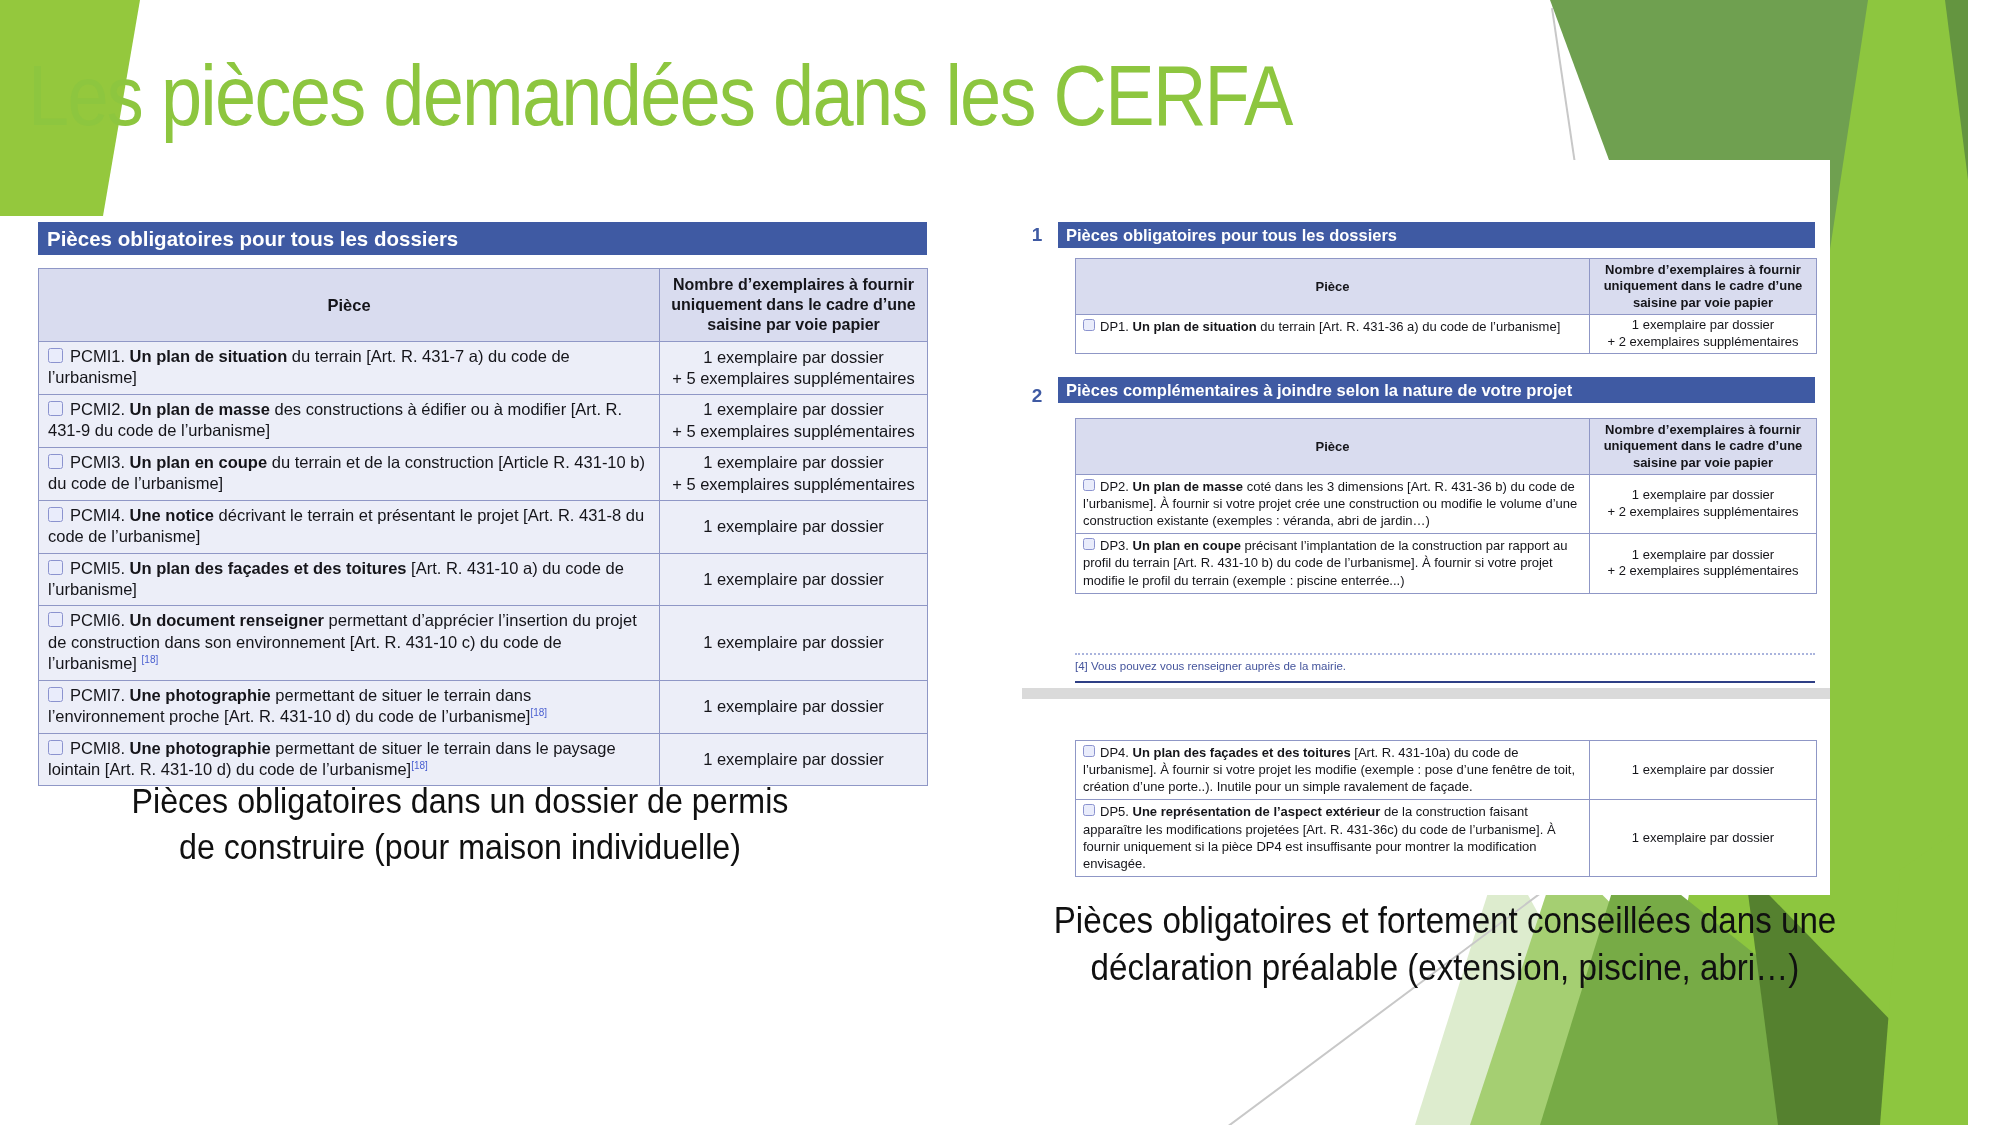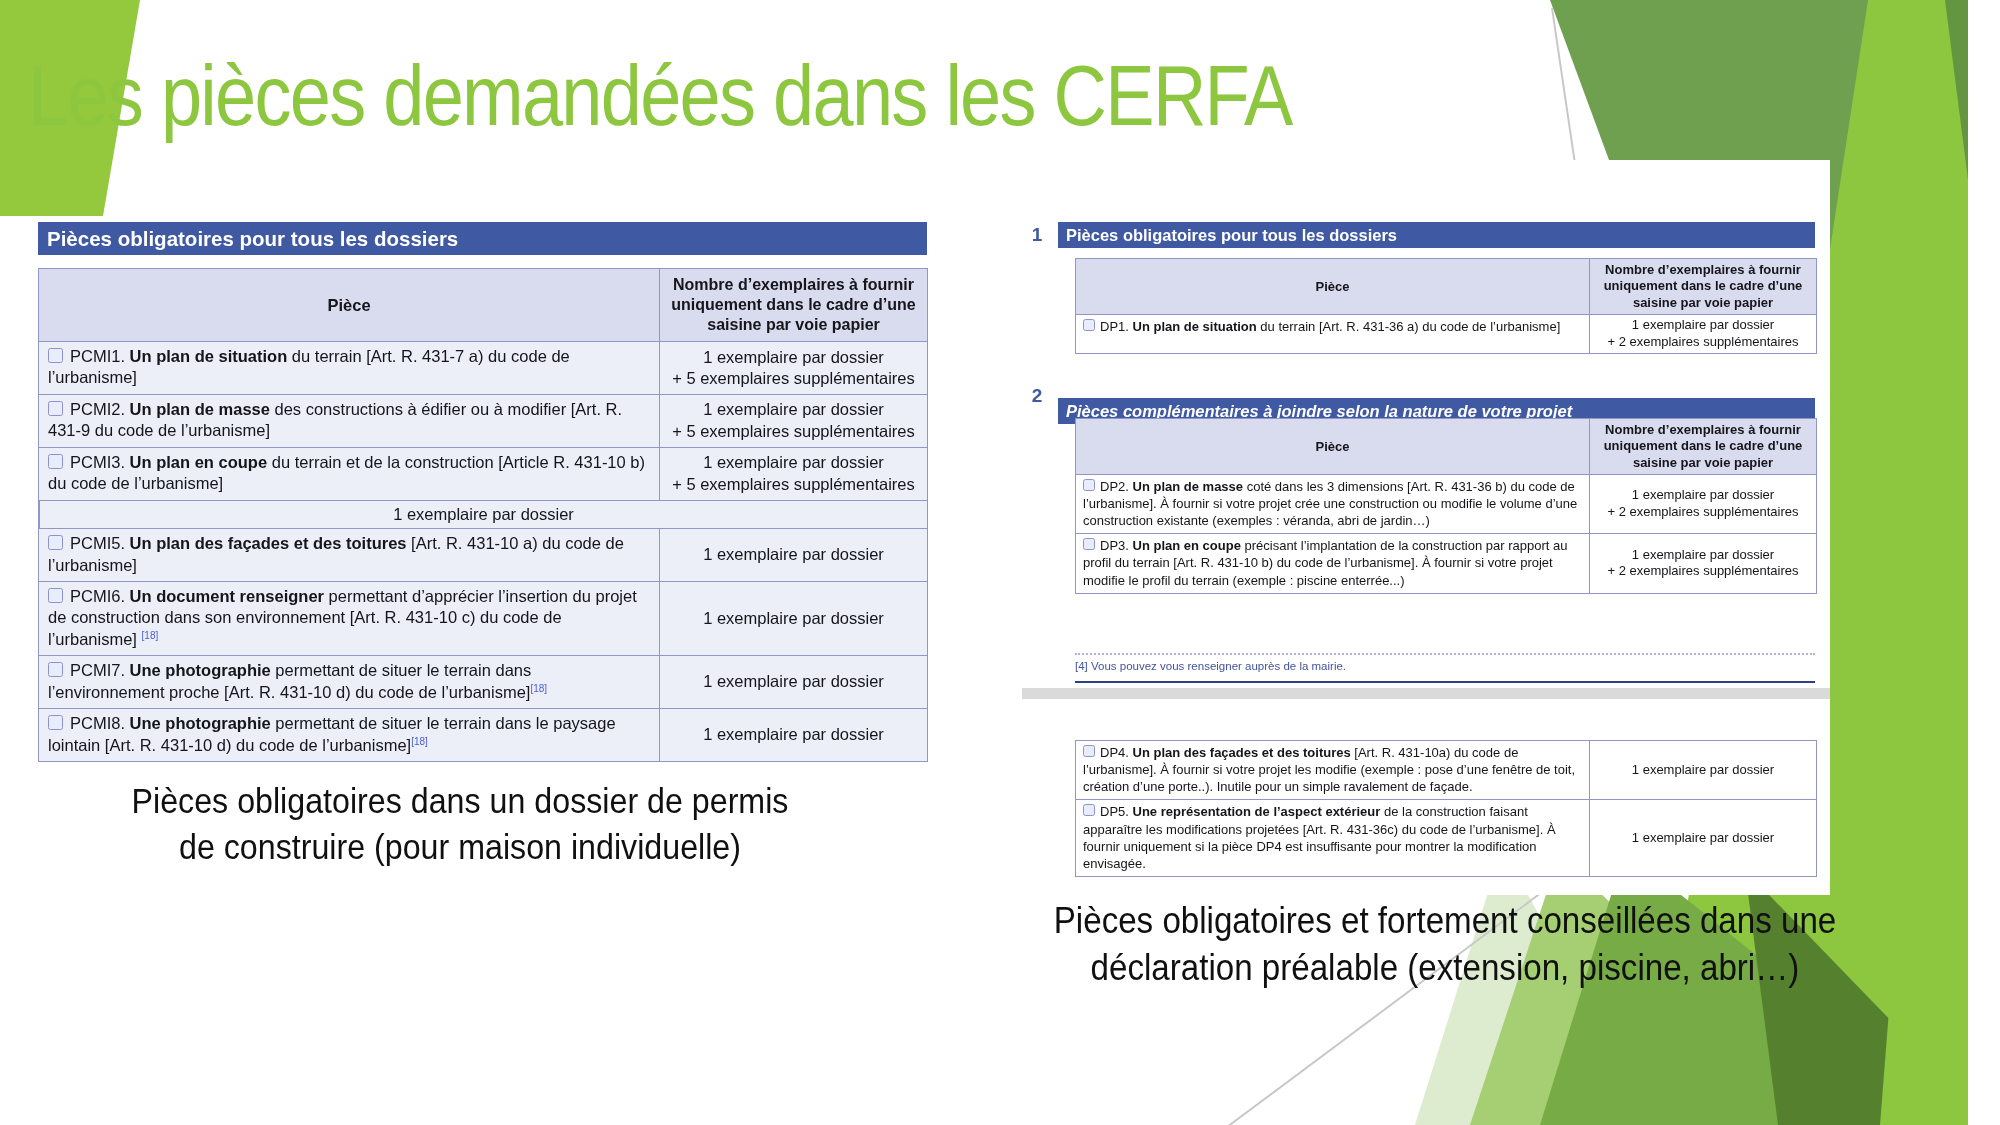--- a/index.html
+++ b/index.html
@@ -116,20 +116,21 @@
       <div class="c1"><span class="cb cb-lg"></span><span>PCMI2. </span><span class="b">Un plan de masse</span><span> des constructions à édifier ou à modifier [Art. R. 431-9 du code de l’urbanisme]</span><span class="sup"></span></div>
       <div class="c2 prewrap">1 exemplaire par dossier
 + 5 exemplaires supplémentaires</div>
     </div>
     <div class="lrow">
       <div class="c1"><span class="cb cb-lg"></span><span>PCMI3. </span><span class="b">Un plan en coupe</span><span> du terrain et de la construction [Article R. 431-10 b) du code de l’urbanisme]</span><span class="sup"></span></div>
       <div class="c2 prewrap">1 exemplaire par dossier
 + 5 exemplaires supplémentaires</div>
     </div>
     <div class="lrow">
+      <div class="c1"><span class="cb cb-lg"></span><span>PCMI4. </span><span class="b">Une notice</span><span> décrivant le terrain et présentant le projet [Art. R. 431-8 du code de l’urbanisme]</span><span class="sup"></span></div>
       <div class="c2 prewrap">1 exemplaire par dossier</div>
     </div>
     <div class="lrow">
       <div class="c1"><span class="cb cb-lg"></span><span>PCMI5. </span><span class="b">Un plan des façades et des toitures</span><span> [Art. R. 431-10 a) du code de l’urbanisme]</span><span class="sup"></span></div>
       <div class="c2 prewrap">1 exemplaire par dossier</div>
     </div>
     <div class="lrow">
       <div class="c1"><span class="cb cb-lg"></span><span>PCMI6. </span><span class="b">Un document renseigner</span><span> permettant d’apprécier l’insertion du projet de construction dans son environnement [Art. R. 431-10 c) du code de l’urbanisme] </span><span class="sup">[18]</span></div>
       <div class="c2 prewrap">1 exemplaire par dossier</div>
     </div>
@@ -155,21 +156,21 @@
       <div class="c2">Nombre d’exemplaires à fournir uniquement dans le cadre d’une saisine par voie papier</div>
     </div>
     <div class="rrow">
       <div class="c1"><span class="cb cb-sm"></span><span>DP1. </span><span class="b">Un plan de situation</span><span> du terrain [Art. R. 431-36 a) du code de l’urbanisme]</span></div>
       <div class="c2 prewrap">1 exemplaire par dossier
 + 2 exemplaires supplémentaires</div>
     </div>
   </div>
 
   <div class="rnum" style="top:385px;">2</div>
-  <div class="rbanner" style="top:398px;font-style:italic;">Pièces complémentaires à joindre selon la nature de votre projet</div>
+  <div class="rbanner" style="top:377px;">Pièces complémentaires à joindre selon la nature de votre projet</div>
   <div class="rtable" style="top:418px;">
     <div class="rhead">
       <div class="c1">Pièce</div>
       <div class="c2">Nombre d’exemplaires à fournir uniquement dans le cadre d’une saisine par voie papier</div>
     </div>
     <div class="rrow">
       <div class="c1"><span class="cb cb-sm"></span><span>DP2. </span><span class="b">Un plan de masse</span><span> coté dans les 3 dimensions [Art. R. 431-36 b) du code de l’urbanisme]. À fournir si votre projet crée une construction ou modifie le volume d’une construction existante (exemples : véranda, abri de jardin…)</span></div>
       <div class="c2 prewrap">1 exemplaire par dossier
 + 2 exemplaires supplémentaires</div>
     </div>

